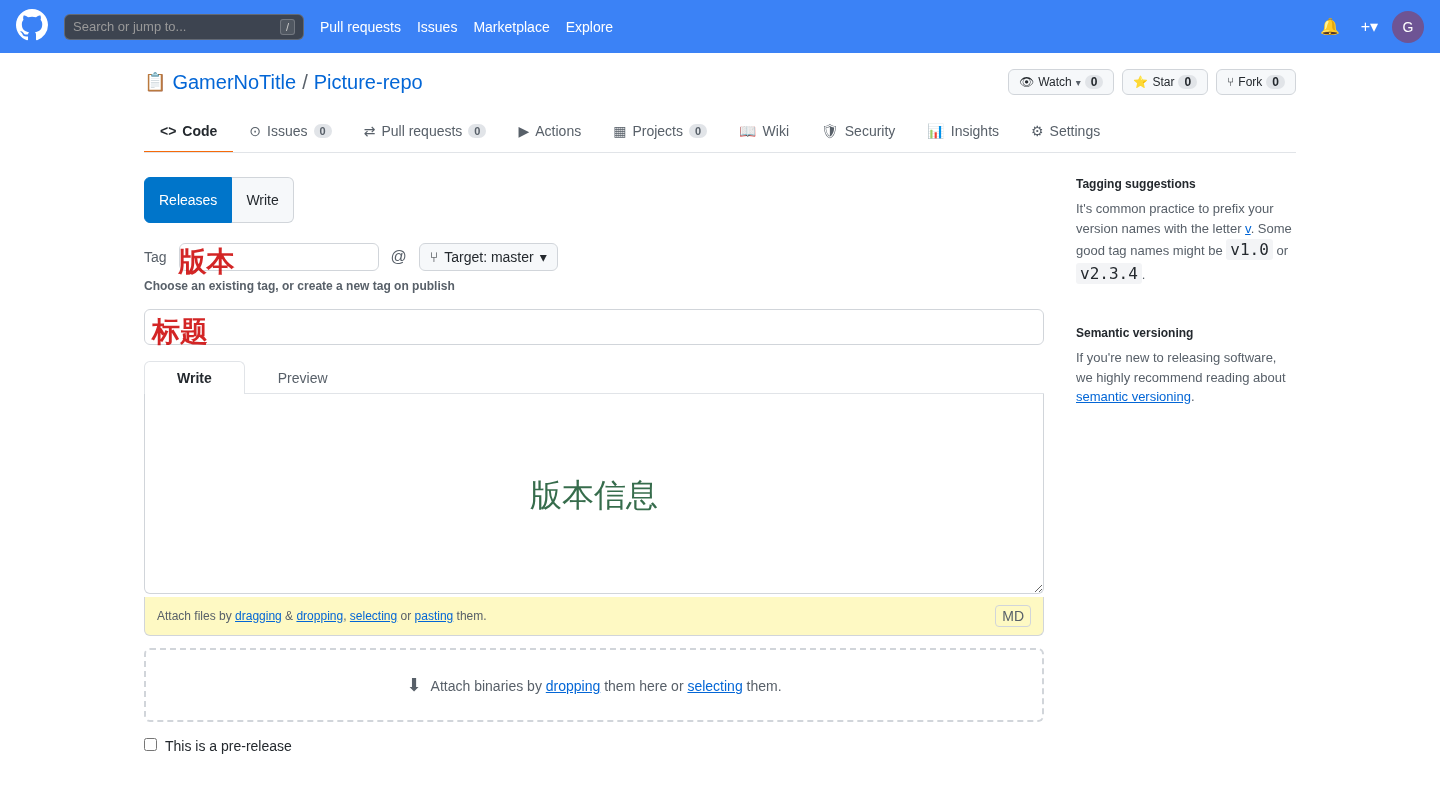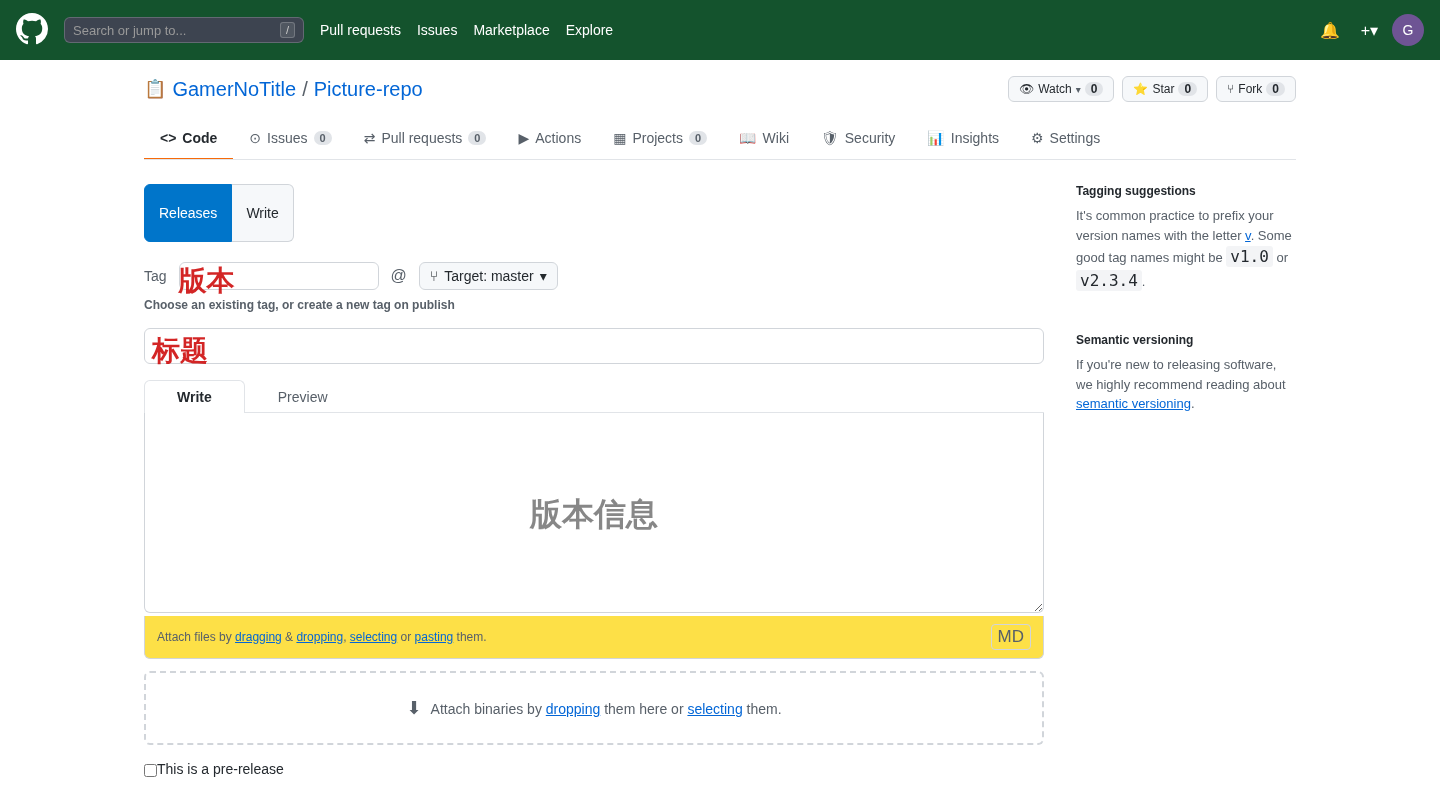--- a/index.html
+++ b/index.html
@@ -1,24 +1,24 @@
 <!DOCTYPE html>
 <html><head>
   <meta charset="utf-8">
   <style>
     * { box-sizing: border-box; margin: 0; padding: 0; }
     body { font-family: -apple-system, BlinkMacSystemFont, "Segoe UI", Helvetica, Arial, sans-serif; font-size: 14px; color: #24292e; background: #f6f8fa; }
 
     
     .navbar {
-      background: #14532d;
+      background: #3b82f6;
       display: flex;
       align-items: center;
       padding: 0 16px;
-      height: 60px;
+      height: 53px;
       position: relative;
     }
     .navbar-logo {
       color: white;
       margin-right: 16px;
       flex-shrink: 0;
     }
     .navbar-logo svg { width: 32px; height: 32px; fill: white; }
     .navbar-search {
       display: flex;
@@ -175,21 +175,21 @@
     .main-left { flex: 1; min-width: 0; }
     .main-right { width: 220px; flex-shrink: 0; }
 
     
     .tab-buttons {
       display: flex;
       gap: 0;
       margin-bottom: 20px;
     }
     .tab-btn {
-      padding: 20px 14px;
+      padding: 14px 14px;
       border: 1px solid #d1d5da;
       background: #f6f8fa;
       cursor: pointer;
       font-size: 14px;
       color: #24292e;
       font-weight: 500;
     }
     .tab-btn:first-child { border-radius: 6px 0 0 6px; }
     .tab-btn:last-child { border-radius: 0 6px 6px 0; border-left: none; }
     .tab-btn.active {
@@ -293,49 +293,50 @@
     .attach-bar {
       border: 1px solid #d1d5da;
       border-top: none;
       border-radius: 0 0 6px 6px;
       padding: 8px 12px;
       display: flex;
       align-items: center;
       justify-content: space-between;
       font-size: 12px;
       color: #586069;
-      background: #fde047;
+      background: #fef9c3;
     }
     .attach-bar a { color: #0366d6; }
     .md-icon {
       border: 1px solid #d1d5da;
       border-radius: 4px;
       padding: 2px 6px;
-      font-size: 17px;
+      font-size: 14px;
       color: #586069;
     }
 
     
     .binary-attach {
       border: 2px dashed #d1d5da;
       border-radius: 6px;
       padding: 24px;
       text-align: center;
       color: #586069;
       font-size: 14px;
       margin-top: 12px;
       cursor: pointer;
     }
     .binary-attach a { color: #0366d6; }
     .download-arrow { color: #586069; font-size: 18px; margin-right: 6px; }
 
     
     .prerelease-row {
       display: flex;
-      align-items: flex-end;
+      align-items: flex-start;
+      gap: 8px;
       margin-top: 16px;
       font-size: 14px;
     }
     .prerelease-row input[type=checkbox] { cursor: pointer; }
 
     
     .sidebar-section { margin-bottom: 24px; }
     .sidebar-title {
       font-size: 12px;
       font-weight: 600;
@@ -388,23 +389,23 @@
       font-weight: bold;
       pointer-events: none;
       opacity: 0.85;
     }
     .title-input-wrapper { position: relative; }
 
     .cn-body-overlay {
       position: absolute;
       left: 50%; top: 50%;
       transform: translate(-50%, -50%);
-      color: #737373;
+      color: #14532d;
       font-size: 32px;
-      font-weight: bold;
+      font-weight: normal;
       pointer-events: none;
       opacity: 0.85;
     }
     .body-input-wrapper { position: relative; }
   </style>
 </head>
 <body>
 
 <div class="full-page">
 

